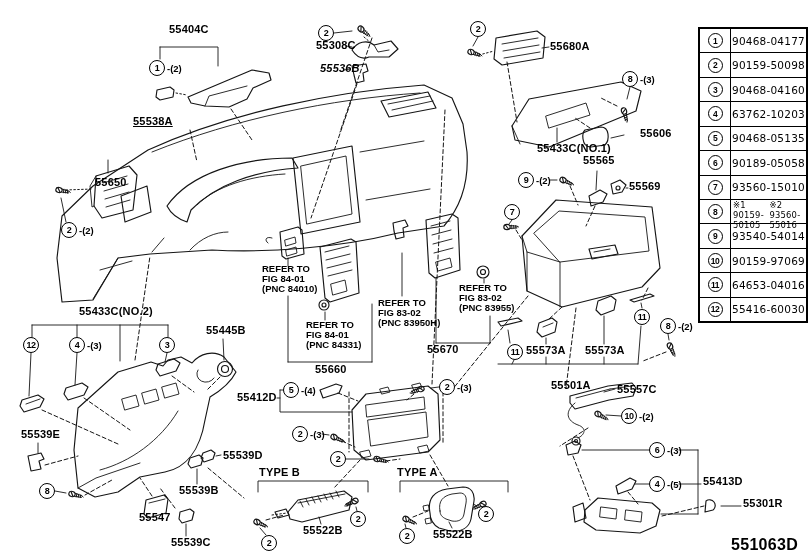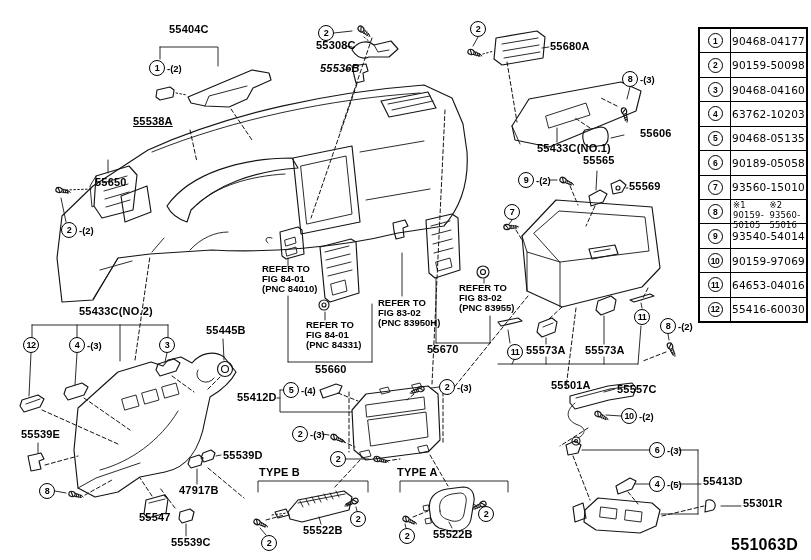--- a/index.html
+++ b/index.html
@@ -392,21 +392,21 @@
       <span class="part-label" style="left: 206px; top: 325px; text-align: center;">55445B</span>
       <span class="part-label" style="left: 237px; top: 392px;">55412D</span>
       <span class="part-label" style="left: 315px; top: 364px;">55660</span>
       <span class="part-label" style="left: 427px; top: 344px;">55670</span>
       <span class="part-label" style="left: 526px; top: 345px;">55573A</span>
       <span class="part-label" style="left: 585px; top: 345px;">55573A</span>
       <span class="part-label" style="left: 551px; top: 380px;">55501A</span>
       <span class="part-label" style="left: 617px; top: 384px;">55557C</span>
       <span class="part-label" style="left: 21px; top: 429px;">55539E</span>
       <span class="part-label" style="left: 223px; top: 450px;">55539D</span>
-      <span class="part-label" style="left: 179px; top: 485px;">47917B</span>
+      <span class="part-label" style="left: 179px; top: 485px;">55539B</span>
       <span class="part-label" style="left: 139px; top: 512px;">55547</span>
       <span class="part-label" style="left: 171px; top: 537px;">55539C</span>
       <span class="part-label" style="left: 303px; top: 525px;">55522B</span>
       <span class="part-label" style="left: 433px; top: 529px;">55522B</span>
       <span class="part-label" style="left: 703px; top: 476px;">55413D</span>
       <span class="part-label" style="left: 743px; top: 498px;">55301R</span>
       <span class="part-label" style="left: 259px; top: 467px;">TYPE B</span>
       <span class="part-label" style="left: 397px; top: 467px;">TYPE A</span>
       <div class="refer-block" style="left: 262px; top: 264px;">
         <span>REFER TO</span>

